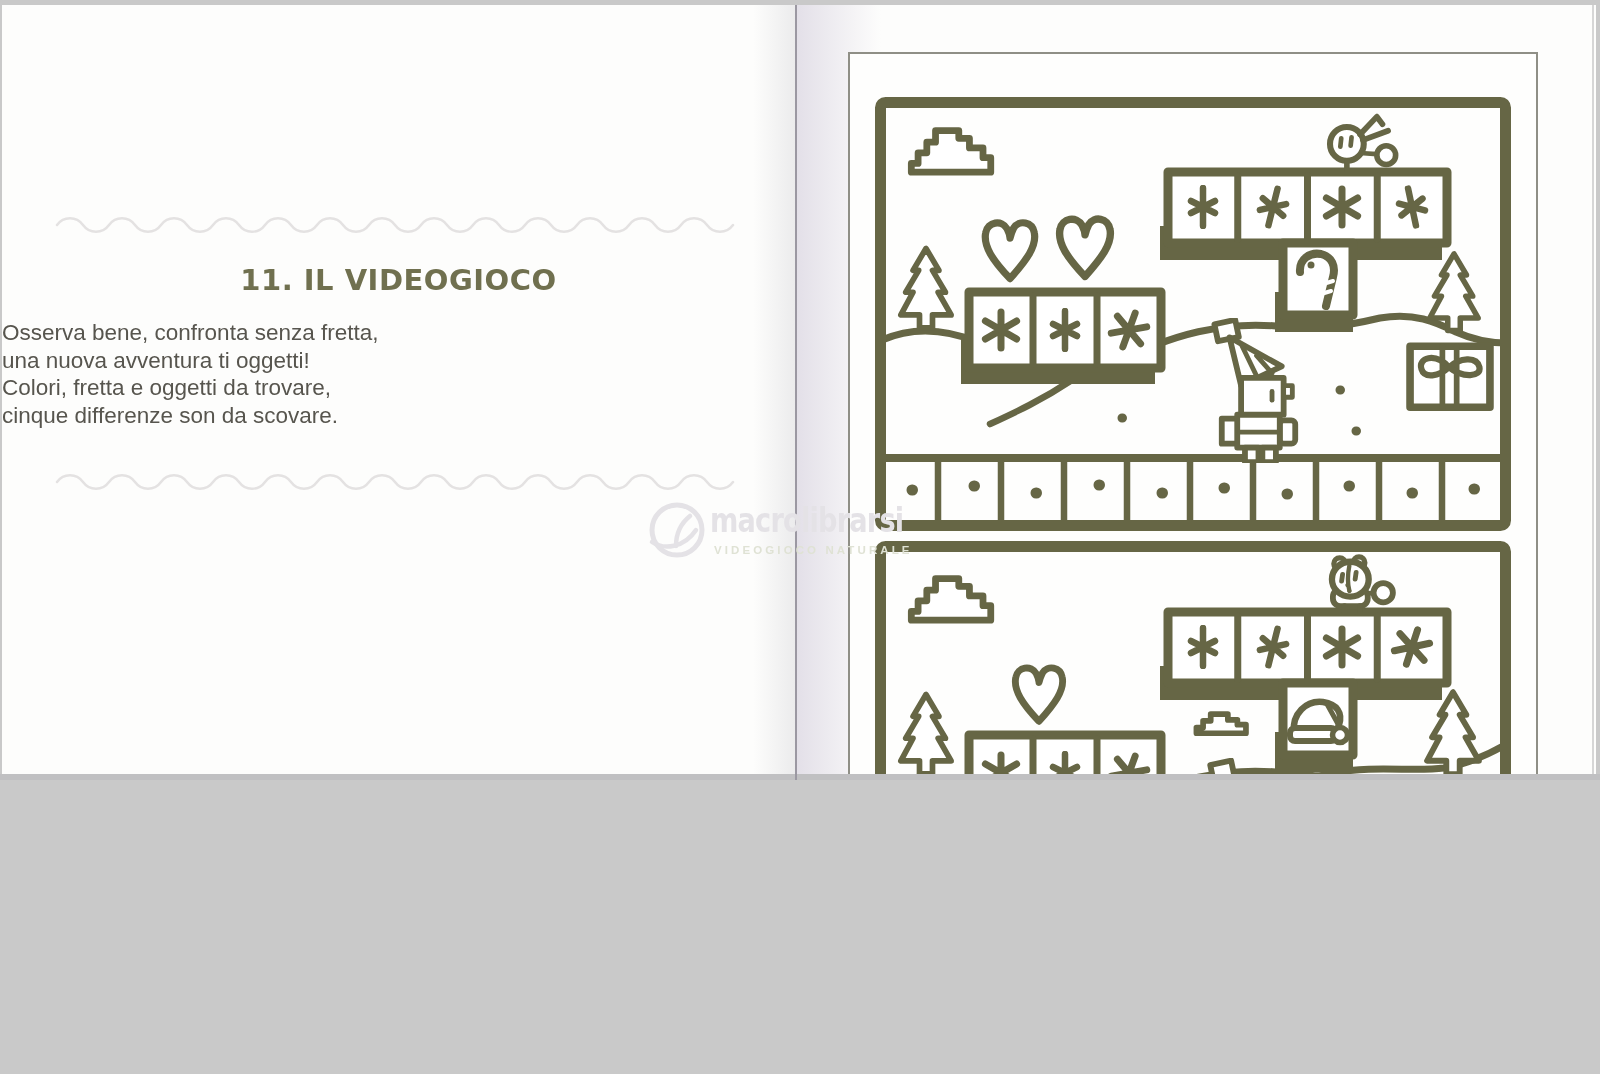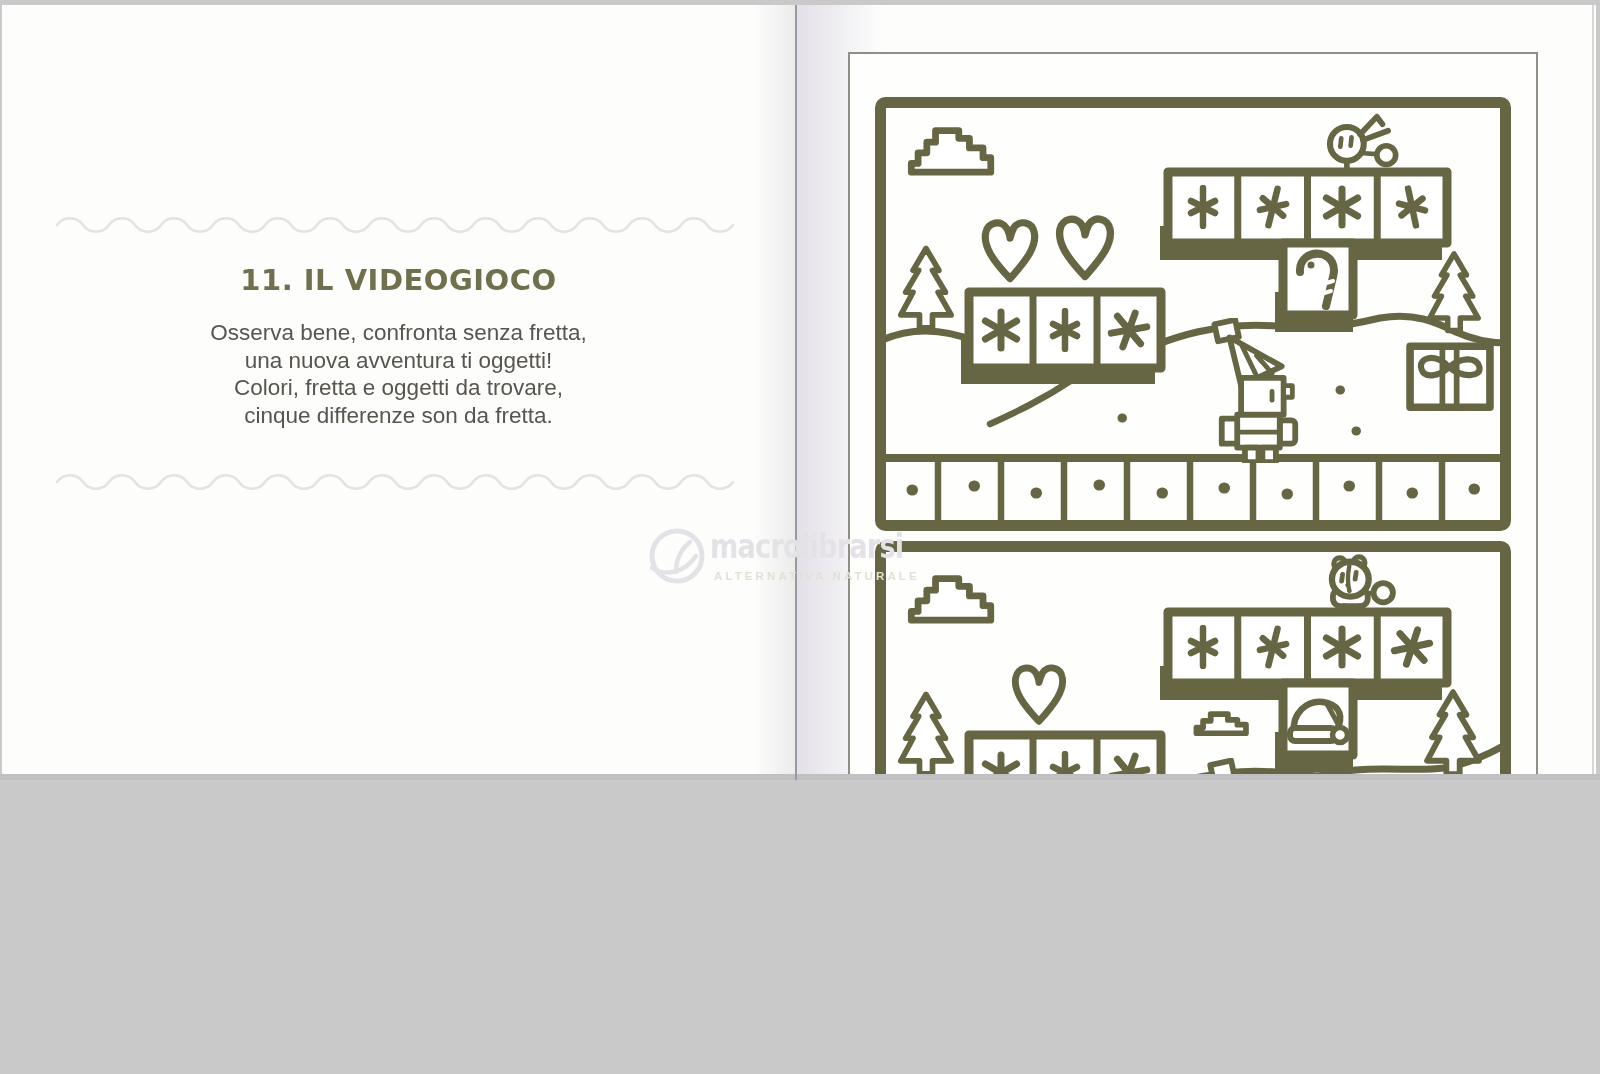--- a/index.html
+++ b/index.html
@@ -16,31 +16,31 @@
   .seam{position:absolute;left:795px;top:5px;width:2px;height:1057px;background:#9b98a2;z-index:5;}
   .bottom-edge{position:absolute;left:0;bottom:0;width:1600px;height:6px;background:#c0c0c2;}
 
   .wave{position:absolute;left:45px;width:700px;height:40px;}
   .wave-top{top:200px;}
   .wave-bottom{top:457px;}
 
   .title{position:absolute;left:0;top:258px;width:100%;margin:0;text-align:center;
          font-family:"DejaVu Sans","Liberation Sans",sans-serif;font-weight:bold;
          font-size:29px;letter-spacing:.5px;color:#70704f;}
-  .poem{position:absolute;left:0;top:314px;width:100%;text-align:center;color:#57554e;
+  .poem{position:absolute;left:0;top:314px;width:100%;color:#57554e;
         font-size:22.5px;line-height:27.5px;}
   .poem p{margin:0;}
 
   .activity-frame{position:absolute;left:51px;top:47px;width:686px;height:948px;
         border:2px solid #8f8f86;background:#fefefd;}
   .panel{position:absolute;left:77px;width:638px;height:436px;}
   .panel-top{top:91px;}
   .panel-bottom{top:535px;}
 
-  .watermark{position:absolute;left:646px;top:520px;width:310px;height:78px;color:#e4e2e6;z-index:50;}
+  .watermark{position:absolute;left:646px;top:494px;width:310px;height:78px;color:#e4e2e6;z-index:50;}
   .watermark .logo{position:absolute;left:0;top:6px;}
   .watermark .brand{position:absolute;left:64px;top:6px;font-family:"DejaVu Sans",sans-serif;
         font-weight:bold;font-size:34px;letter-spacing:-1px;display:inline-block;
         transform:scaleX(.8);transform-origin:left top;white-space:nowrap;}
   .watermark .tagline{position:absolute;left:68px;top:50px;font-size:11.5px;font-weight:bold;
         letter-spacing:3.1px;color:#dfe2d4;white-space:nowrap;}
 </style>
 </head>
 <body>
 
@@ -121,21 +121,21 @@
 
   <div class="page page-left">
     <svg class="wave wave-top" viewBox="0 0 700 40">
       <path fill="none" stroke="#e4e2e2" stroke-width="2.5" stroke-linecap="round" d="M10,20 c6.5,-9 19.5,-9 26,0 c6.5,9 19.5,9 26,0 c6.5,-9 19.5,-9 26,0 c6.5,9 19.5,9 26,0 c6.5,-9 19.5,-9 26,0 c6.5,9 19.5,9 26,0 c6.5,-9 19.5,-9 26,0 c6.5,9 19.5,9 26,0 c6.5,-9 19.5,-9 26,0 c6.5,9 19.5,9 26,0 c6.5,-9 19.5,-9 26,0 c6.5,9 19.5,9 26,0 c6.5,-9 19.5,-9 26,0 c6.5,9 19.5,9 26,0 c6.5,-9 19.5,-9 26,0 c6.5,9 19.5,9 26,0 c6.5,-9 19.5,-9 26,0 c6.5,9 19.5,9 26,0 c6.5,-9 19.5,-9 26,0 c6.5,9 19.5,9 26,0 c6.5,-9 19.5,-9 26,0 c6.5,9 19.5,9 26,0 c6.5,-9 19.5,-9 26,0 c6.5,9 19.5,9 26,0 c6.5,-9 19.5,-9 26,0 c6.5,9 19.5,9 26,0"></path>
     </svg>
     <h1 class="title">11. IL VIDEOGIOCO</h1>
     <div class="poem">
       <p>Osserva bene, confronta senza fretta,</p>
       <p>una nuova avventura ti oggetti!</p>
       <p>Colori, fretta e oggetti da trovare,</p>
-      <p>cinque differenze son da fretta.</p>
+      <p>cinque differenze son da scovare.</p>
     </div>
     <svg class="wave wave-bottom" viewBox="0 0 700 40">
       <path fill="none" stroke="#e4e2e2" stroke-width="2.5" stroke-linecap="round" d="M10,20 c6.5,-9 19.5,-9 26,0 c6.5,9 19.5,9 26,0 c6.5,-9 19.5,-9 26,0 c6.5,9 19.5,9 26,0 c6.5,-9 19.5,-9 26,0 c6.5,9 19.5,9 26,0 c6.5,-9 19.5,-9 26,0 c6.5,9 19.5,9 26,0 c6.5,-9 19.5,-9 26,0 c6.5,9 19.5,9 26,0 c6.5,-9 19.5,-9 26,0 c6.5,9 19.5,9 26,0 c6.5,-9 19.5,-9 26,0 c6.5,9 19.5,9 26,0 c6.5,-9 19.5,-9 26,0 c6.5,9 19.5,9 26,0 c6.5,-9 19.5,-9 26,0 c6.5,9 19.5,9 26,0 c6.5,-9 19.5,-9 26,0 c6.5,9 19.5,9 26,0 c6.5,-9 19.5,-9 26,0 c6.5,9 19.5,9 26,0 c6.5,-9 19.5,-9 26,0 c6.5,9 19.5,9 26,0 c6.5,-9 19.5,-9 26,0 c6.5,9 19.5,9 26,0"></path>
     </svg>
   </div>
 
   <div class="seam"></div>
 
   <div class="page page-right">
     <div class="activity-frame"></div>
@@ -230,17 +230,17 @@
       <rect stroke-width="11" x="6.5" y="6.5" width="625" height="423" rx="5"></rect>
     </svg>
   </div>
 
   <div class="watermark">
     <svg class="logo" width="62" height="62" viewBox="0 0 62 62">
       <circle cx="31" cy="30" r="25" fill="none" stroke="#e4e2e6" stroke-width="5"></circle>
       <path fill="none" stroke="#e4e2e6" stroke-width="4.5" stroke-linecap="round" d="M6,42 C18,50 38,48 50,30 M30,46 C30,34 34,24 44,16"></path>
     </svg>
     <span class="brand">macrolibrarsi</span>
-    <span class="tagline">ALTERNATIVA NATURALE</span>
+    <span class="tagline">VIDEOGIOCO NATURALE</span>
   </div>
 
   <div class="bottom-edge"></div>
 </div>
 
 </body></html>

